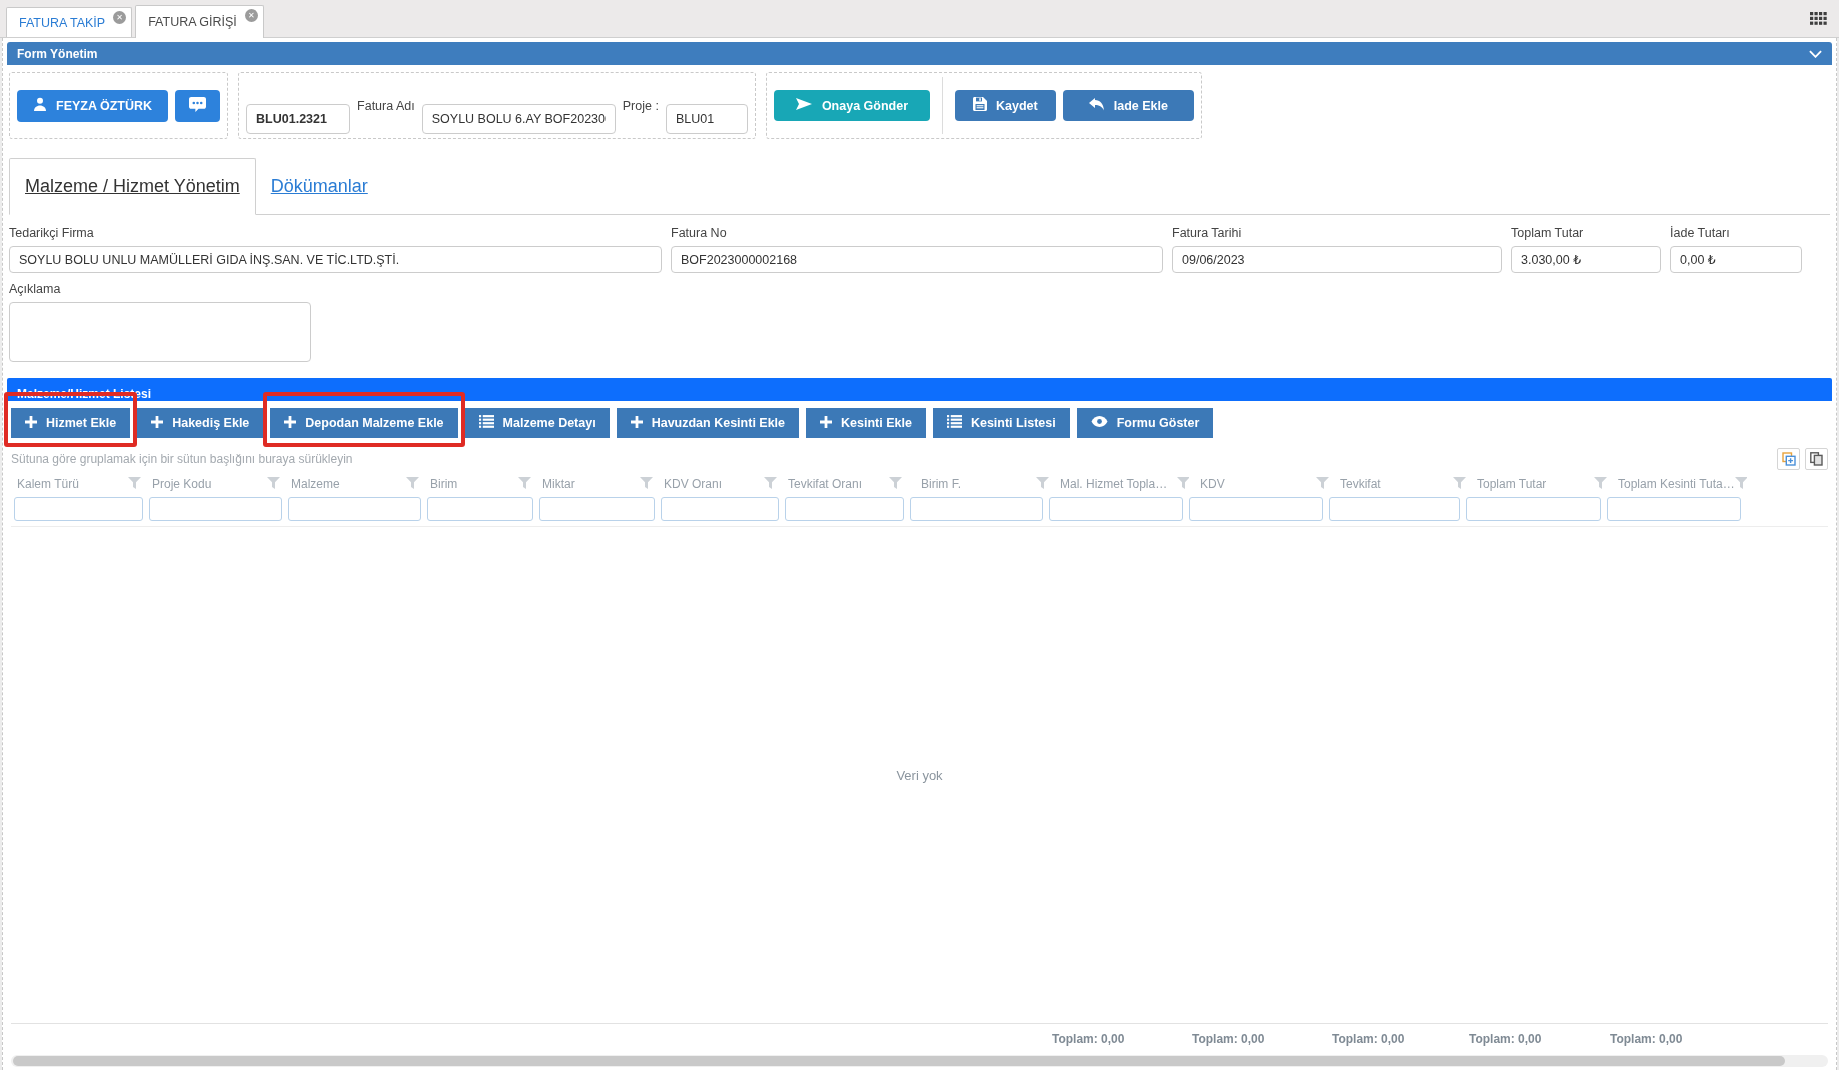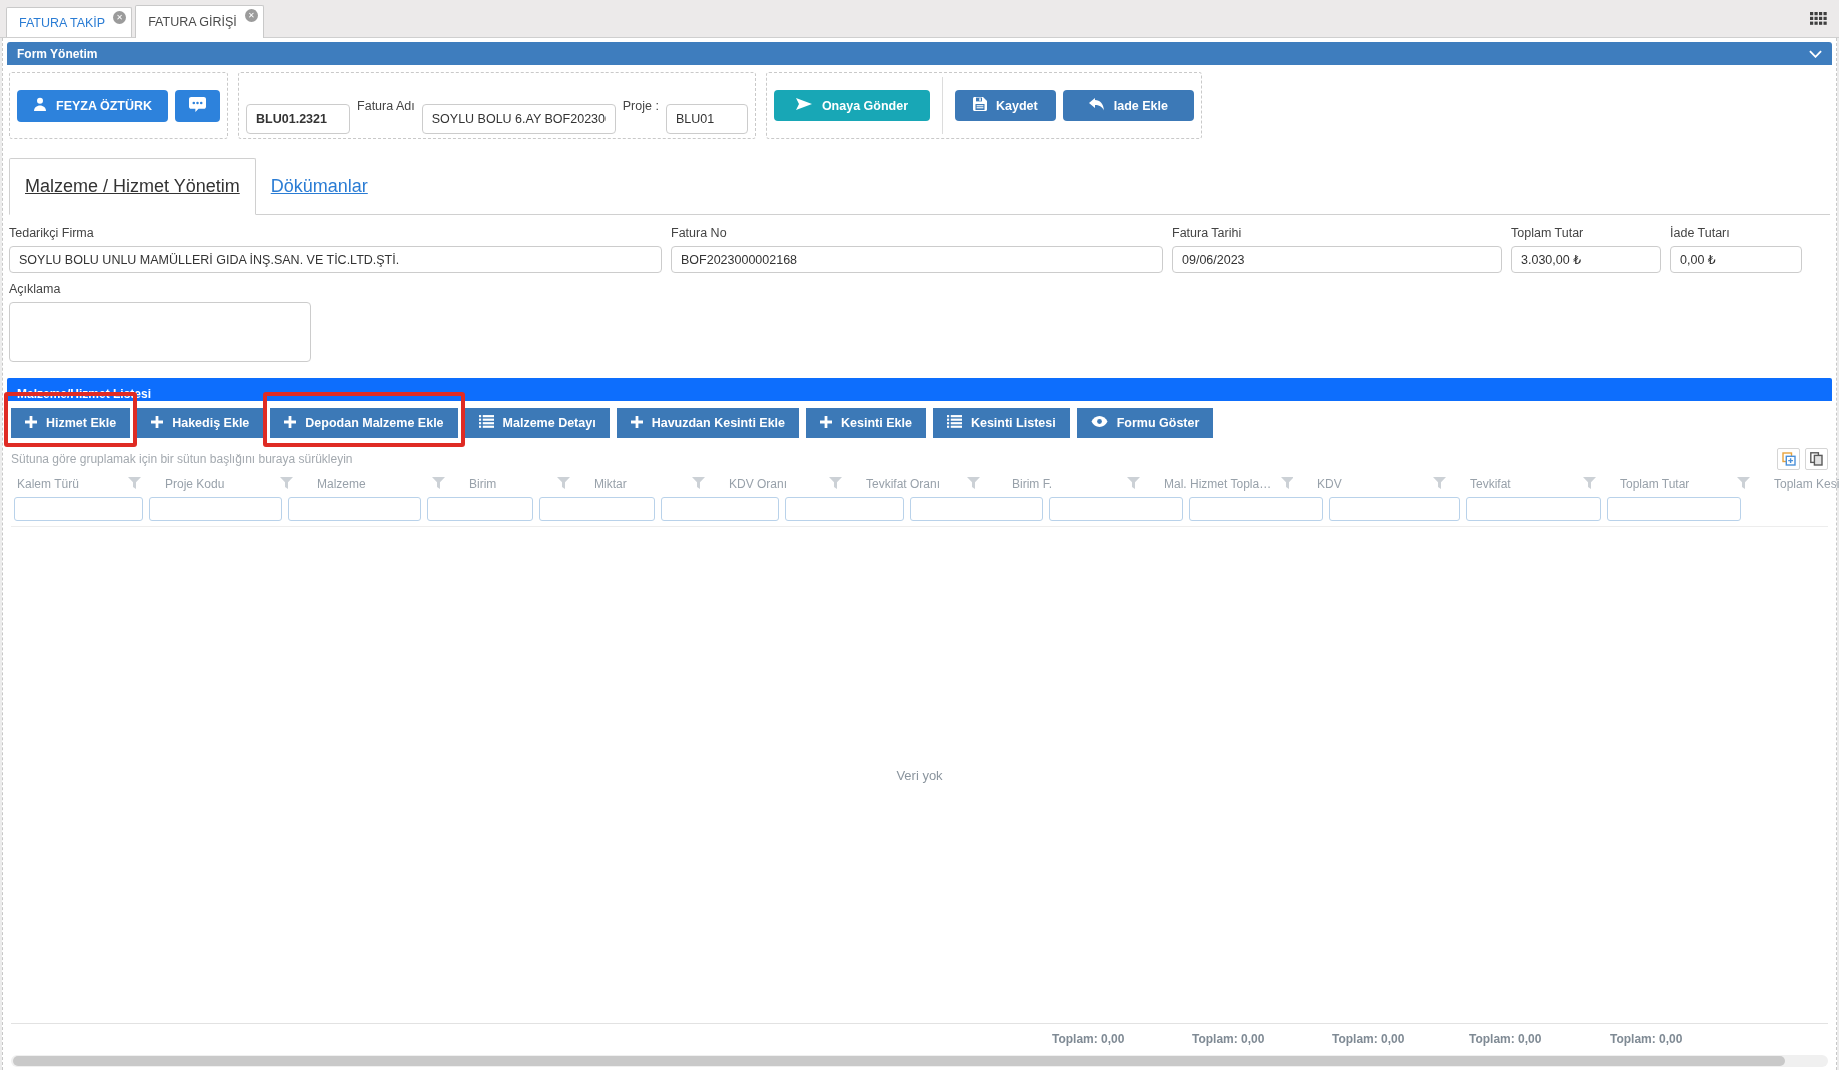--- a/index.html
+++ b/index.html
@@ -58,21 +58,21 @@
   .listbtns { display:flex; gap:7px; padding:7px 0 8px 8px; flex:0 0 auto; }
   .btn-wrap { position:relative; display:inline-block; }
   .btn-wrap.hl::after { content:''; position:absolute; left:-7px; right:-7px; top:-16px; bottom:-9px; border:4px solid #df2b24; border-radius:3px; pointer-events:none; z-index:5; }
   .sbtn { background:#3c79b7; color:#fff; height:30px; border-radius:0; font-size:12.5px; font-weight:700; display:inline-flex; align-items:center; gap:9px; padding:0 14px; }
 
   
   .grid { margin:0 8px; flex:1; min-height:0; display:flex; flex-direction:column; }
   .group-panel { height:26px; display:flex; align-items:center; font-size:12px; color:#a3a9af; flex:0 0 auto;gap:23px; }
   .mini-btns { margin-left:auto; display:flex; gap:5px; }
   .mini { width:23px; height:22px; border:1px solid #d5d5d5; border-radius:2px; background:#fff; display:flex; align-items:center; justify-content:center; cursor:pointer; }
-  .ghead { display:flex; flex:0 0 auto;gap:13px; }
+  .ghead { display:flex; flex:0 0 auto; }
   .gh-cell { height:24px; display:flex; align-items:center; justify-content:space-between; padding:0 5px 0 6px; font-size:12px; color:#98a1aa; white-space:nowrap; overflow:hidden; flex:0 0 auto; cursor:pointer; }
   .gh-cell span { overflow:hidden; text-overflow:ellipsis; }
   .gfilter { display:flex; padding:1px 0 5px 0; border-bottom:1px solid #ededed; flex:0 0 auto; }
   .gf-cell { flex:0 0 auto; padding:0 3px; }
   .gf-cell input { width:100%; height:24px; border:1px solid #b9d2ea; border-radius:3px; font-family:inherit; font-size:12px; padding:0 5px; }
   .gbody { flex:1; display:flex; align-items:center; justify-content:center; font-size:13px; color:#8b959e; border-bottom:1px solid #e2e2e2; min-height:0; }
   .gfoot { height:30px; display:flex; align-items:center; flex:0 0 auto; }
   .gfoot-cell { flex:0 0 auto; font-size:12px; font-weight:700; color:#7f8a94; padding-left:6px; white-space:nowrap; overflow:hidden; }
   .hscroll { height:12px; margin:1px 8px 3px 8px; background:#f0f0f0; border-radius:6px; position:relative; flex:0 0 auto; }
   .hthumb { position:absolute; top:1px; bottom:1px; left:2px; width:97.5%; background:#c9c9c9; border-radius:5px; cursor:grab; }

